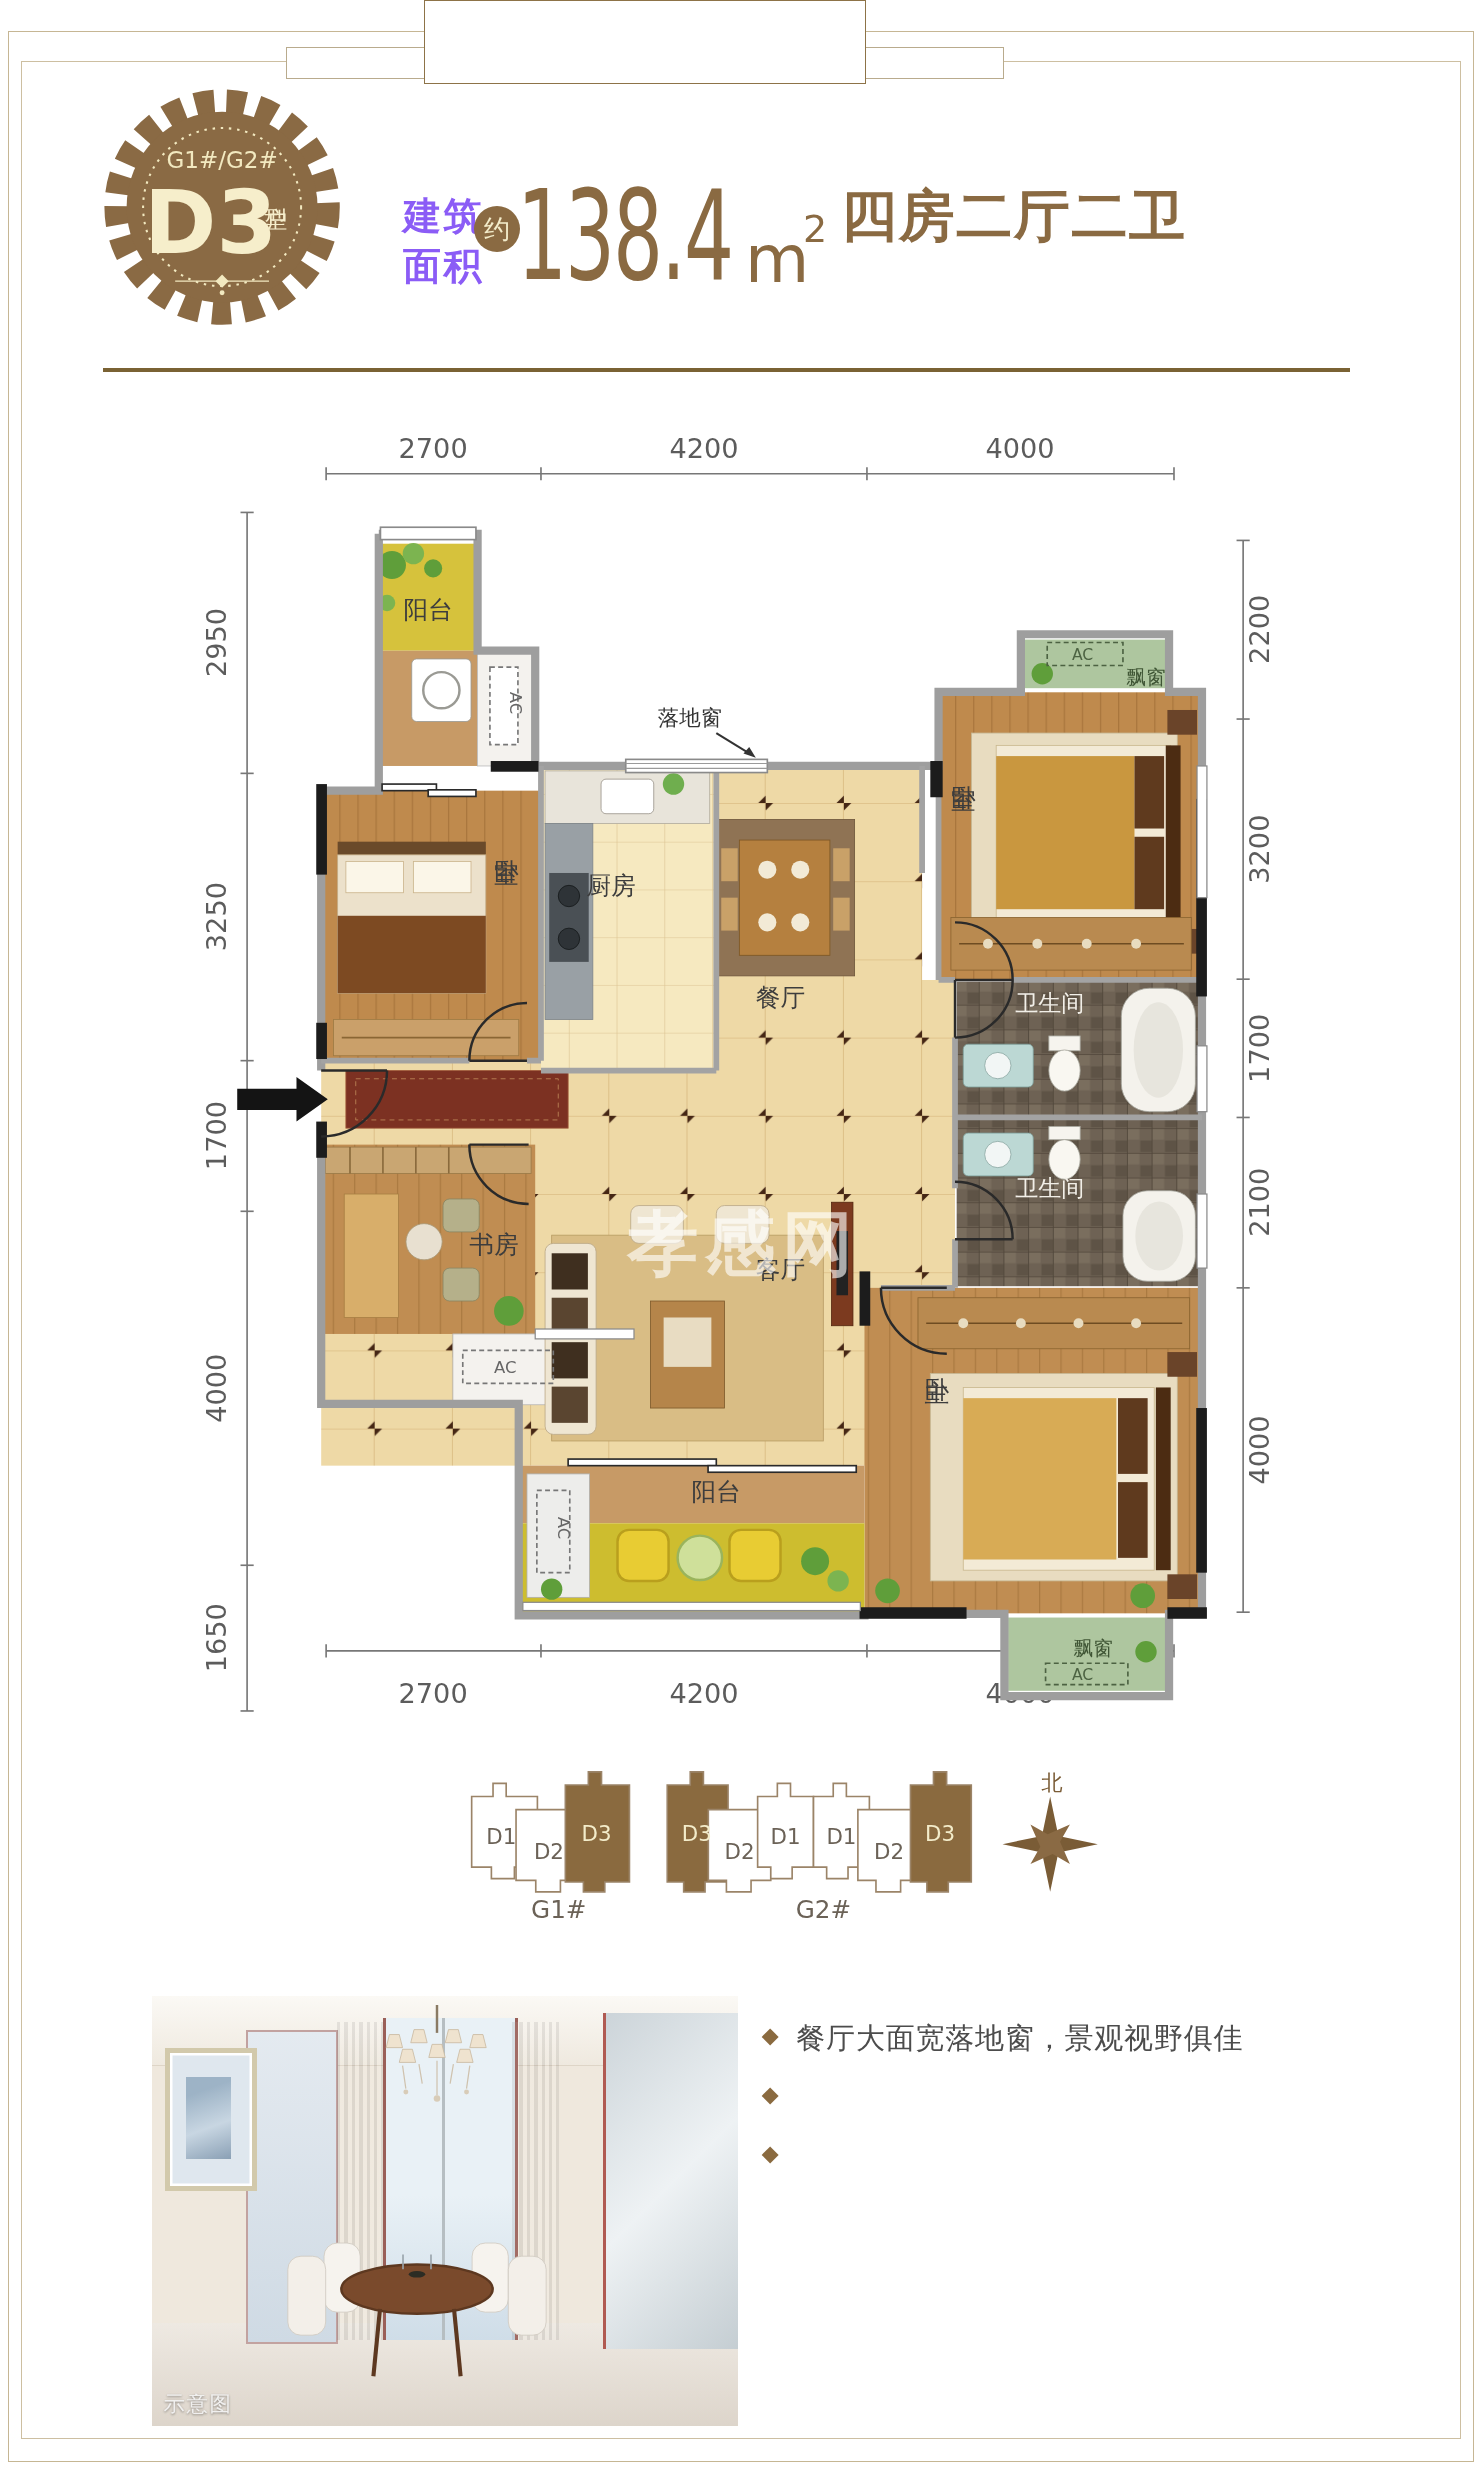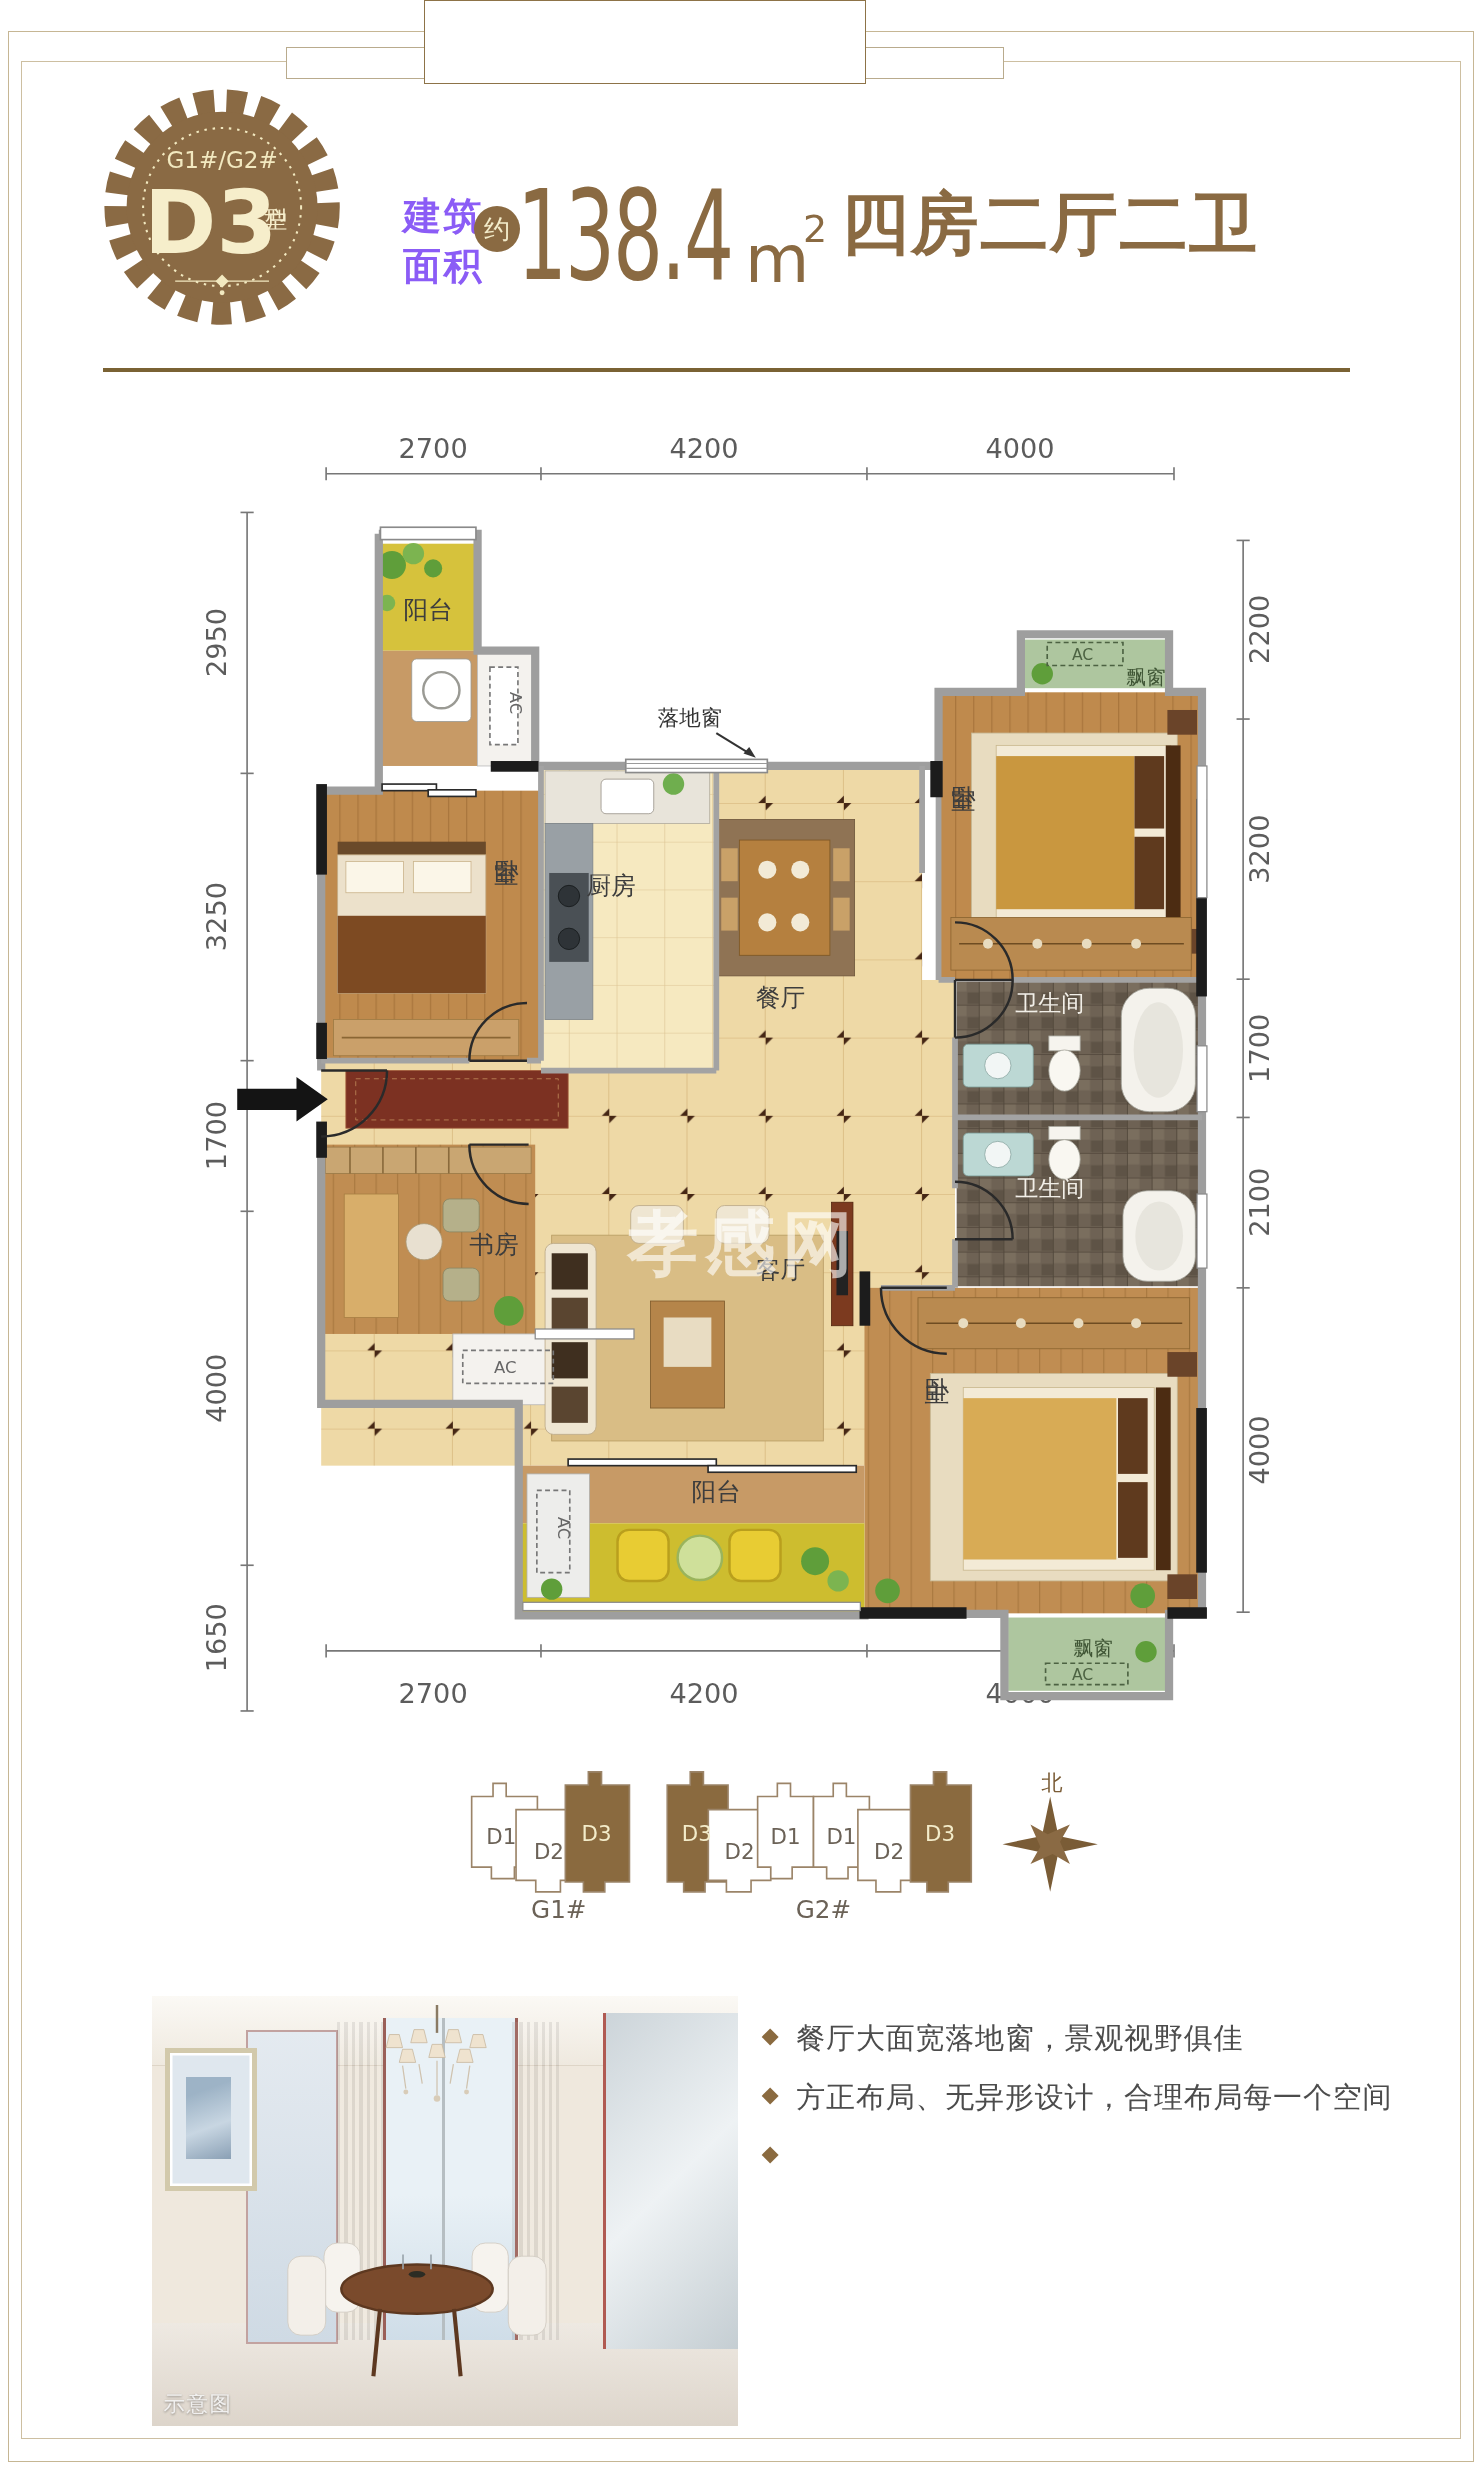--- a/index.html
+++ b/index.html
@@ -12,21 +12,21 @@
   .plaque-side{top:47px;width:138px;height:30px;background:#fff;border:1.6px solid #b9ab8d;}
   .plaque-center{left:424px;top:0px;width:440px;height:82px;background:#fff;border:1.6px solid #8d7348;}
   
   .area-label{left:403px;top:191px;color:#8b5cf6;font-size:38px;font-weight:600;line-height:1.32;letter-spacing:2.5px;}
   .approx{left:474px;top:206px;width:46px;height:46px;border-radius:50%;background:#8a6a42;color:#f3ecca;
           font-size:26px;display:flex;align-items:center;justify-content:center;}
   .big-num{left:517px;top:163px;font-size:125px;font-weight:500;color:#8a6a42;letter-spacing:-3.3px;
            transform:scale(0.63,1);transform-origin:left top;white-space:nowrap;}
   .unit-m{left:745px;top:221px;font-size:66px;color:#8a6a42;font-weight:500;}
   .unit-sup{left:803px;top:207px;font-size:38px;color:#8a6a42;font-weight:500;}
-  .layout-sum{left:841px;top:179px;font-size:68px;color:#8a6a42;font-weight:600;letter-spacing:1.6px;white-space:nowrap;}
+  .layout-sum{left:841px;top:179px;font-size:56px;color:#8a6a42;font-weight:600;letter-spacing:1.6px;white-space:nowrap;}
   .divider{left:103px;top:368px;width:1247px;height:4.1px;background:#7a6234;}
   
   .features{left:764px;top:2019px;width:675px;}
   .feat-row{display:flex;align-items:flex-start;height:59px;}
   .feat-diamond{width:12.3px;height:12.3px;background:#8a6a3f;transform:rotate(45deg);margin:11.5px 20px 0 0;flex:0 0 auto;}
   .feat-text{font-size:29px;color:#4c4c4c;letter-spacing:0.8px;font-weight:500;white-space:nowrap;text-align:center;}
   
   .photo{left:152px;top:1996px;width:586px;height:430px;background:#efe8dd;overflow:hidden;}
   .ph{position:absolute;}
   .ph-ceiling{left:0;top:0;width:100%;height:16%;background:linear-gradient(#fbf9f5,#efe9df);border-bottom:0.8px solid #ded5c7;}
@@ -505,21 +505,20 @@
     <div class="ph ph-caption">示意图</div>
   </div>
 
   <div class="abs features">
     <div class="feat-row">
       <span class="feat-diamond"></span>
       <span class="feat-text">餐厅大面宽落地窗，景观视野俱佳</span>
     </div>
     <div class="feat-row">
       <span class="feat-diamond"></span>
-      <span class="feat-text">方正布局、无异形设计，合理布局每一个空间</span>
     </div>
     <div class="feat-row">
       <span class="feat-diamond"></span>
     </div>
   </div>
 
 </div>
 
 
 </body></html>

